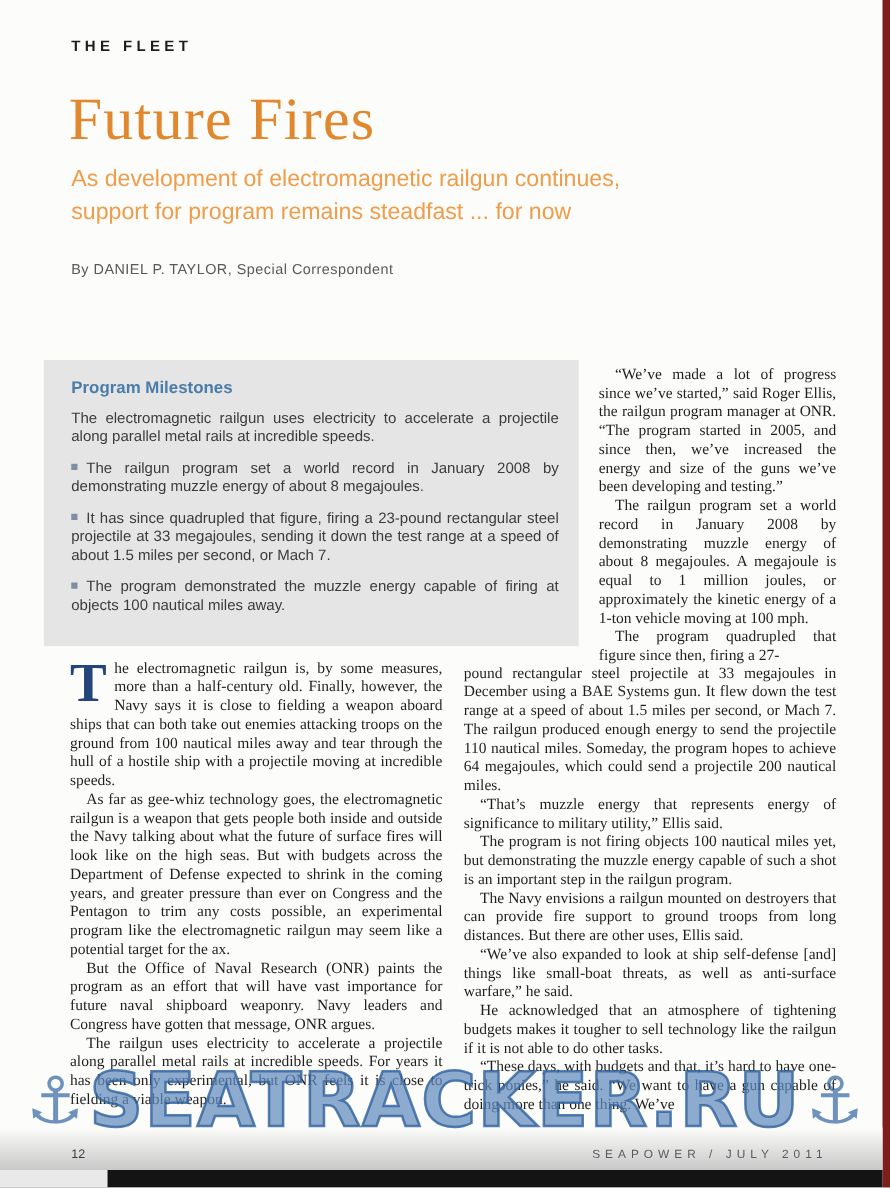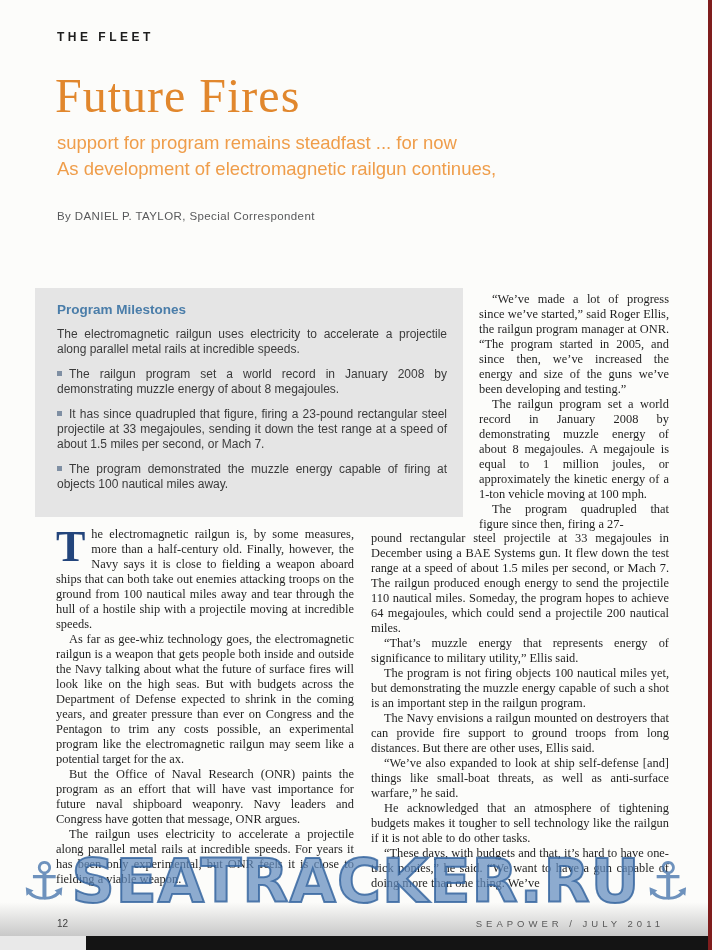--- a/index.html
+++ b/index.html
@@ -1,21 +1,21 @@
 <!DOCTYPE html>
 <html><head>
 <meta charset="utf-8">
 <style>
   * { margin:0; padding:0; box-sizing:border-box; }
   html,body { background:#9a9a9a; }
   .page {
     position:relative; width:712px; height:950px; margin:0 auto;
     background:#fcfcfa; overflow:hidden;
     font-family:"Liberation Serif", serif;
-    border-right:4px solid #7f1d1d;
+    border-right:6px solid #7f1d1d;
   }
   .section-label {
     position:absolute; left:57px; top:30px;
     font-family:"Liberation Sans", sans-serif;
     font-size:12px; font-weight:bold; letter-spacing:3.5px; color:#1d1d1d;
   }
   .title {
     position:absolute; left:55px; top:68px;
     font-family:Liberation Serif, serif;
     font-size:48px; font-weight:400; letter-spacing:1px; color:#e1872d;
@@ -85,22 +85,22 @@
 </head>
 <body>
 
 <div class="page">
 
   <div class="section-label">THE FLEET</div>
 
   <h1 class="title">Future Fires</h1>
 
   <div class="subtitle">
+    <div>As development of electromagnetic railgun continues,</div>
     <div>support for program remains steadfast ... for now</div>
-    <div>As development of electromagnetic railgun continues,</div>
   </div>
 
   <div class="byline">By DANIEL P. TAYLOR, Special Correspondent</div>
 
   <div class="milestones">
     <div class="milestones-title">Program Milestones</div>
     <div class="m-intro">The electromagnetic railgun uses electricity to accelerate a projectile along parallel metal rails at incredible speeds.</div>
     <div class="m-bullet">
       <span class="bullet-sq"></span><span>The railgun program set a world record in January 2008 by demonstrating muzzle energy of about 8 megajoules.</span>
     </div>

